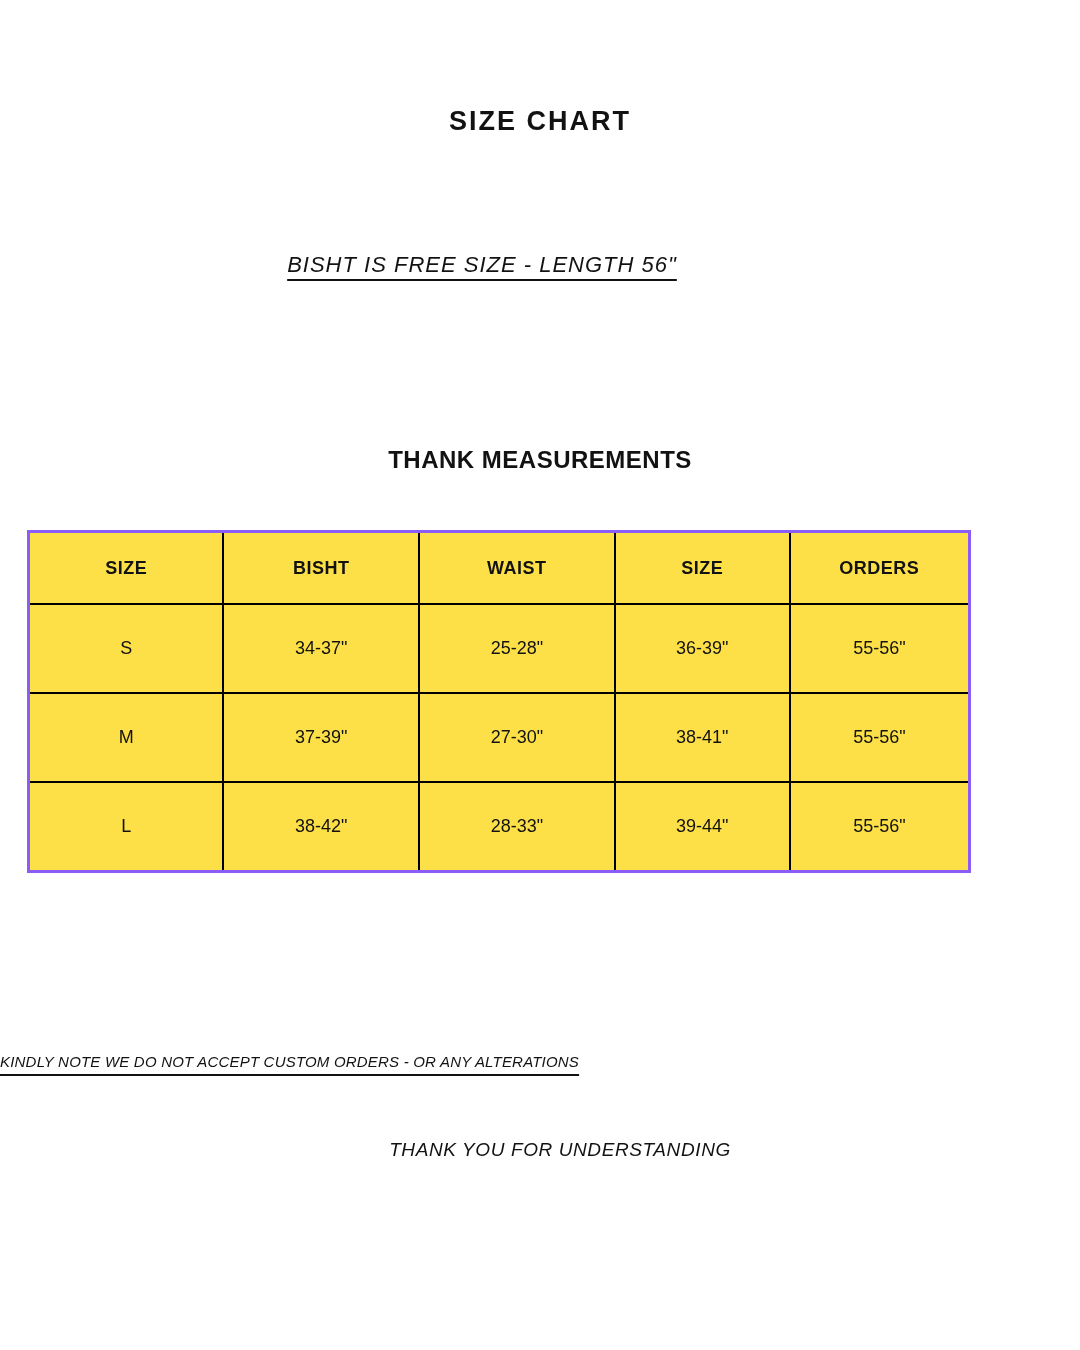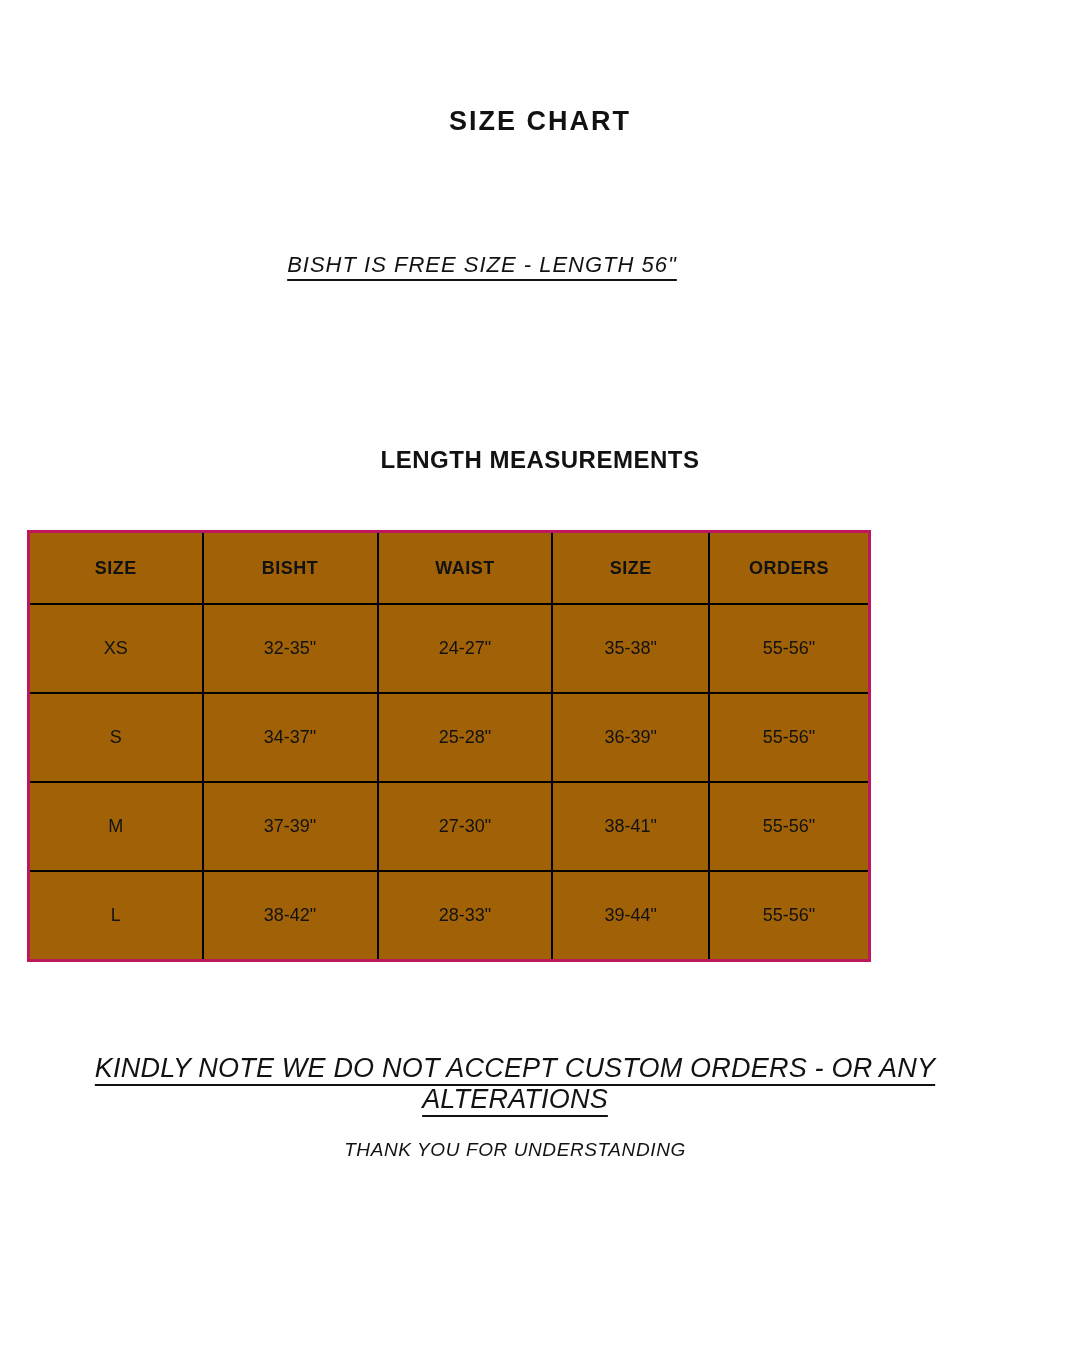--- a/index.html
+++ b/index.html
@@ -49,25 +49,25 @@
     font-size: 24px;
     font-weight: bold;
     letter-spacing: 0.5px;
     color: #121212;
   }
 
   table.size-table {
     position: absolute;
     top: 530px;
     left: 27px;
-    width: 844px;
+    width: 944px;
     border-collapse: collapse;
     table-layout: fixed;
-    border: 3px solid #be185d;
-    background: #a16207;
+    border: 3px solid #8b5cf6;
+    background: #fde047;
   }
   .size-table th,
   .size-table td {
     border: 2px solid #000000;
     text-align: center;
     vertical-align: middle;
     font-size: 18px;
     color: #121212;
     padding: 0;
   }
@@ -79,76 +79,69 @@
   .size-table td {
     height: 87px;
     font-weight: normal;
   }
 
   .custom-orders-note {
     position: absolute;
     top: 1053px;
     left: 0;
     width: 1030px;
-    text-align: center;
-    font-size: 27px;
+    font-size: 15px;
     font-style: italic;
     letter-spacing: 0.2px;
     text-decoration: underline;
     text-decoration-thickness: 2px;
     text-underline-offset: 7px;
     color: #121212;
   }
 
   .thanks-note {
     position: absolute;
     top: 1139px;
     left: 0;
     width: 1030px;
     text-align: center;
     font-size: 19px;
     font-style: italic;
     letter-spacing: 0.6px;
     color: #121212;
+    padding-left: 45px;
   }
 </style>
 </head>
 <body>
 
 <div class="page-title">SIZE CHART</div>
 
 <div class="free-size-note">BISHT IS FREE SIZE - LENGTH 56"</div>
 
-<div class="table-title">LENGTH MEASUREMENTS</div>
+<div class="table-title">THANK MEASUREMENTS</div>
 
 <table class="size-table">
   <colgroup>
     <col style="width:20.7%">
     <col style="width:20.8%">
     <col style="width:20.8%">
     <col style="width:18.6%">
     <col style="width:19.1%">
   </colgroup>
   <thead>
     <tr>
       <th>SIZE</th>
       <th>BISHT</th>
       <th>WAIST</th>
       <th>SIZE</th>
       <th>ORDERS</th>
     </tr>
   </thead>
   <tbody>
-    <tr>
-      <td>XS</td>
-      <td>32-35"</td>
-      <td>24-27"</td>
-      <td>35-38"</td>
-      <td>55-56"</td>
-    </tr>
     <tr>
       <td>S</td>
       <td>34-37"</td>
       <td>25-28"</td>
       <td>36-39"</td>
       <td>55-56"</td>
     </tr>
     <tr>
       <td>M</td>
       <td>37-39"</td>

